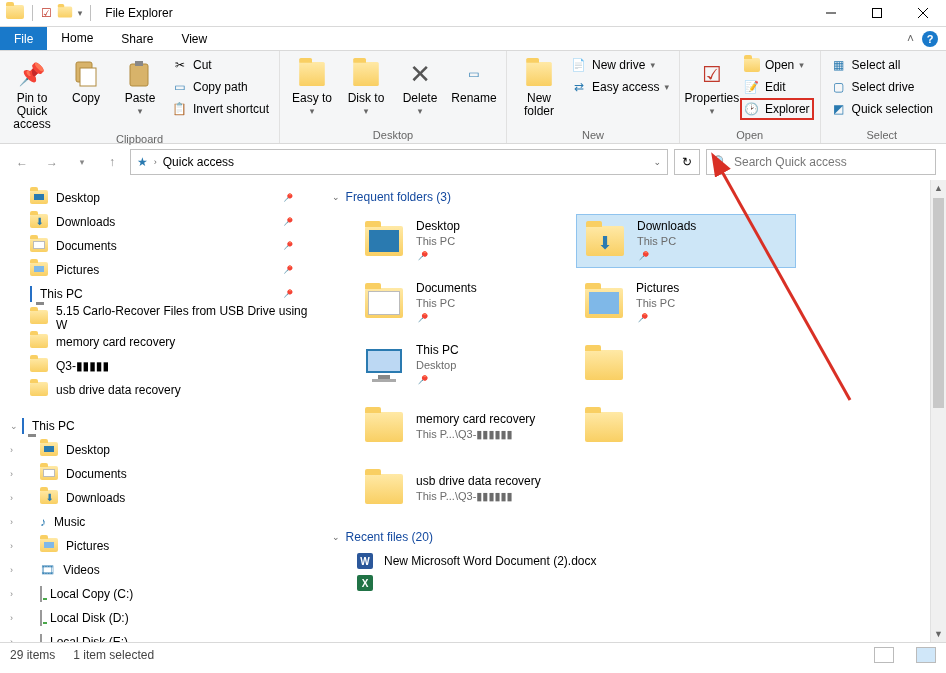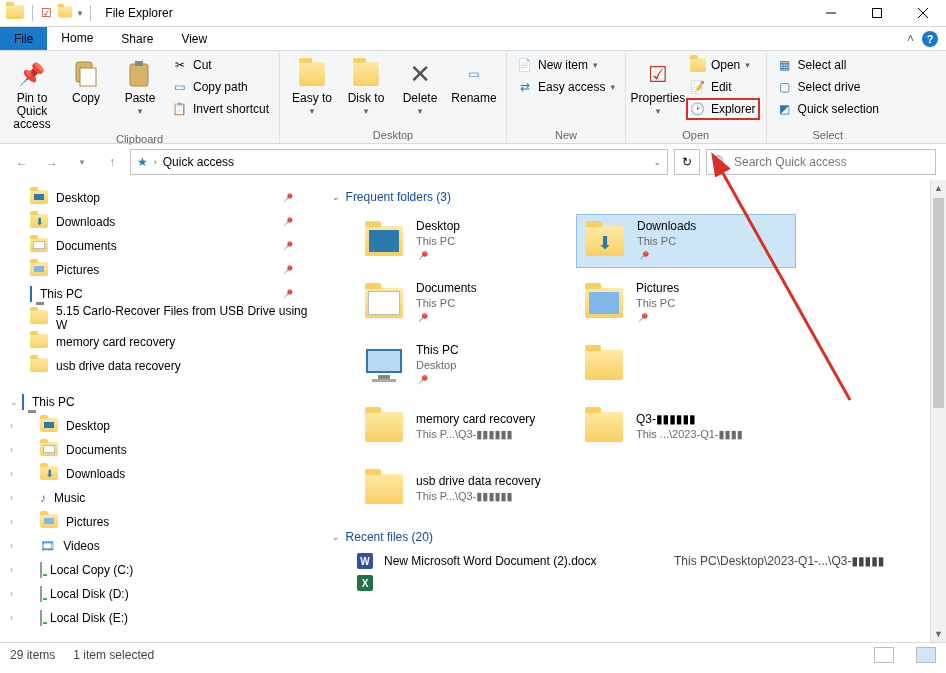--- a/index.html
+++ b/index.html
@@ -7,21 +7,21 @@
 
 .titlebar { height: 27px; display: flex; align-items: center; border-bottom: 1px solid #d9d9d9; }
 .titlebar .left { display: flex; align-items: center; gap: 4px; padding-left: 6px; }
 .titlebar .sep { width: 1px; height: 16px; background: #c0c0c0; margin: 0 4px; }
 .titlebar .title { margin-left: 6px; }
 .titlebar .spacer { flex: 1; }
 .titlebar .winbtn { width: 46px; height: 27px; display: flex; align-items: center; justify-content: center; }
 
 .menubar { height: 24px; display: flex; align-items: stretch; border-bottom: 1px solid #d9d9d9; }
 .menubar .tab { padding: 0 14px; display: flex; align-items: center; }
-.menubar .tab.file { background: #1979ca; color: #000000; }
+.menubar .tab.file { background: #1979ca; color: #ffffff; }
 .menubar .tab.active { border-bottom: 2px solid transparent; }
 .menubar .spacer { flex: 1; }
 .menubar .right { display: flex; align-items: center; padding-right: 8px; gap: 8px; }
 .help-circle { width: 16px; height: 16px; border-radius: 50%; background: #1979ca; color: #fff; display: flex; align-items: center; justify-content: center; font-size: 11px; font-weight: bold; }
 
 .ribbon { height: 93px; background: #f5f6f7; border-bottom: 1px solid #d9d9d9; display: flex; }
 .ribbon-group { display: flex; flex-direction: column; padding: 3px 6px 0 6px; border-right: 1px solid #e1e1e1; }
 .ribbon-group .row { flex: 1; display: flex; align-items: flex-start; gap: 2px; }
 .ribbon-group .label { text-align: center; font-size: 11px; color: #666; padding: 2px 0; }
 .rbtn-big { display: flex; flex-direction: column; align-items: center; justify-content: flex-start; width: 52px; padding-top: 4px; text-align: center; line-height: 13px; }
@@ -193,24 +193,30 @@
       <div class="rbtn-big">
           <div class="ic" style="color:#2a7ab0;">▭</div>
           <span>Rename</span>
         </div>
     </div>
     <div class="label">Desktop</div>
   </div>
 
   <div class="ribbon-group">
     <div class="row">
+      <div class="rbtn-big">
+          <div class="ic">
+            <span class="folder-shape" style="transform:scale(.8);"></span>
+          </div>
+          <span>New folder</span>
+        </div>
       <div class="col">
         <div class="rbtn-small">
             <span class="ic">📄</span>
-            <span>New item</span>
+            <span>New drive</span>
             <span style="font-size:9px;color:#666;">▾</span>
           </div>
         <div class="rbtn-small">
             <span class="ic" style="color:#2a7ab0;">⇄</span>
             <span>Easy access</span>
             <span style="font-size:9px;color:#666;">▾</span>
           </div>
       </div>
     </div>
     <div class="label">New</div>
@@ -316,20 +322,25 @@
     <span>5.15 Carlo-Recover Files from USB Drive using W</span>
 
   </div>
       <div class="navitem">
     <span><span class="folder-small"></span></span>
     <span>memory card recovery</span>
 
   </div>
       <div class="navitem">
     <span><span class="folder-small"></span></span>
+    <span>Q3-▮▮▮▮▮</span>
+
+  </div>
+      <div class="navitem">
+    <span><span class="folder-small"></span></span>
     <span>usb drive data recovery</span>
 
   </div>
       <div class="navspace"></div>
       <div class="navitem" style="padding-left:22px;">
   <span class="chev">⌄</span>
   <span><span class="monitor"></span></span>
   <span>This PC</span>
       </div>
       <div class="navitem sub">
@@ -459,25 +470,20 @@
     <div class="meta">
       <span>memory card recovery</span>
       <span class="sub">This P...\Q3-▮▮▮▮▮▮</span>
 
     </div>
         </div>
         <div class="ftile ">
     <div class="fic">
             <span class="folder-shape"></span>
           </div>
-    <div class="meta">
-      <span>Q3-▮▮▮▮▮▮</span>
-      <span class="sub">This ...\2023-Q1-▮▮▮▮</span>
-
-    </div>
         </div>
         <div class="ftile ">
     <div class="fic">
             <span class="folder-shape"></span>
           </div>
     <div class="meta">
       <span>usb drive data recovery</span>
       <span class="sub">This P...\Q3-▮▮▮▮▮▮</span>
 
     </div>
@@ -486,21 +492,20 @@
     <div class="section-head">
       <span class="chev">⌄</span>
       <span>Recent files (20)</span>
     </div>
     <div class="recent" id="recent">
         <div class="recent-row">
     <span class="ric">
             <span style="width:16px;height:16px;background:#2b579a;color:#fff;display:inline-flex;align-items:center;justify-content:center;font-size:10px;font-weight:bold;border-radius:2px;">W</span>
           </span>
     <span class="rname">New Microsoft Word Document (2).docx</span>
-    <span class="rpath">This PC\Desktop\2023-Q1-...\Q3-▮▮▮▮▮</span>
   </div>
         <div class="recent-row">
     <span class="ric">
             <span style="width:16px;height:16px;background:#217346;color:#fff;display:inline-flex;align-items:center;justify-content:center;font-size:10px;font-weight:bold;border-radius:2px;">X</span>
           </span>
   </div>
       </div>
   </div>
   <div class="scrollbar">
     <div class="sar" style="top:0">▲</div>

